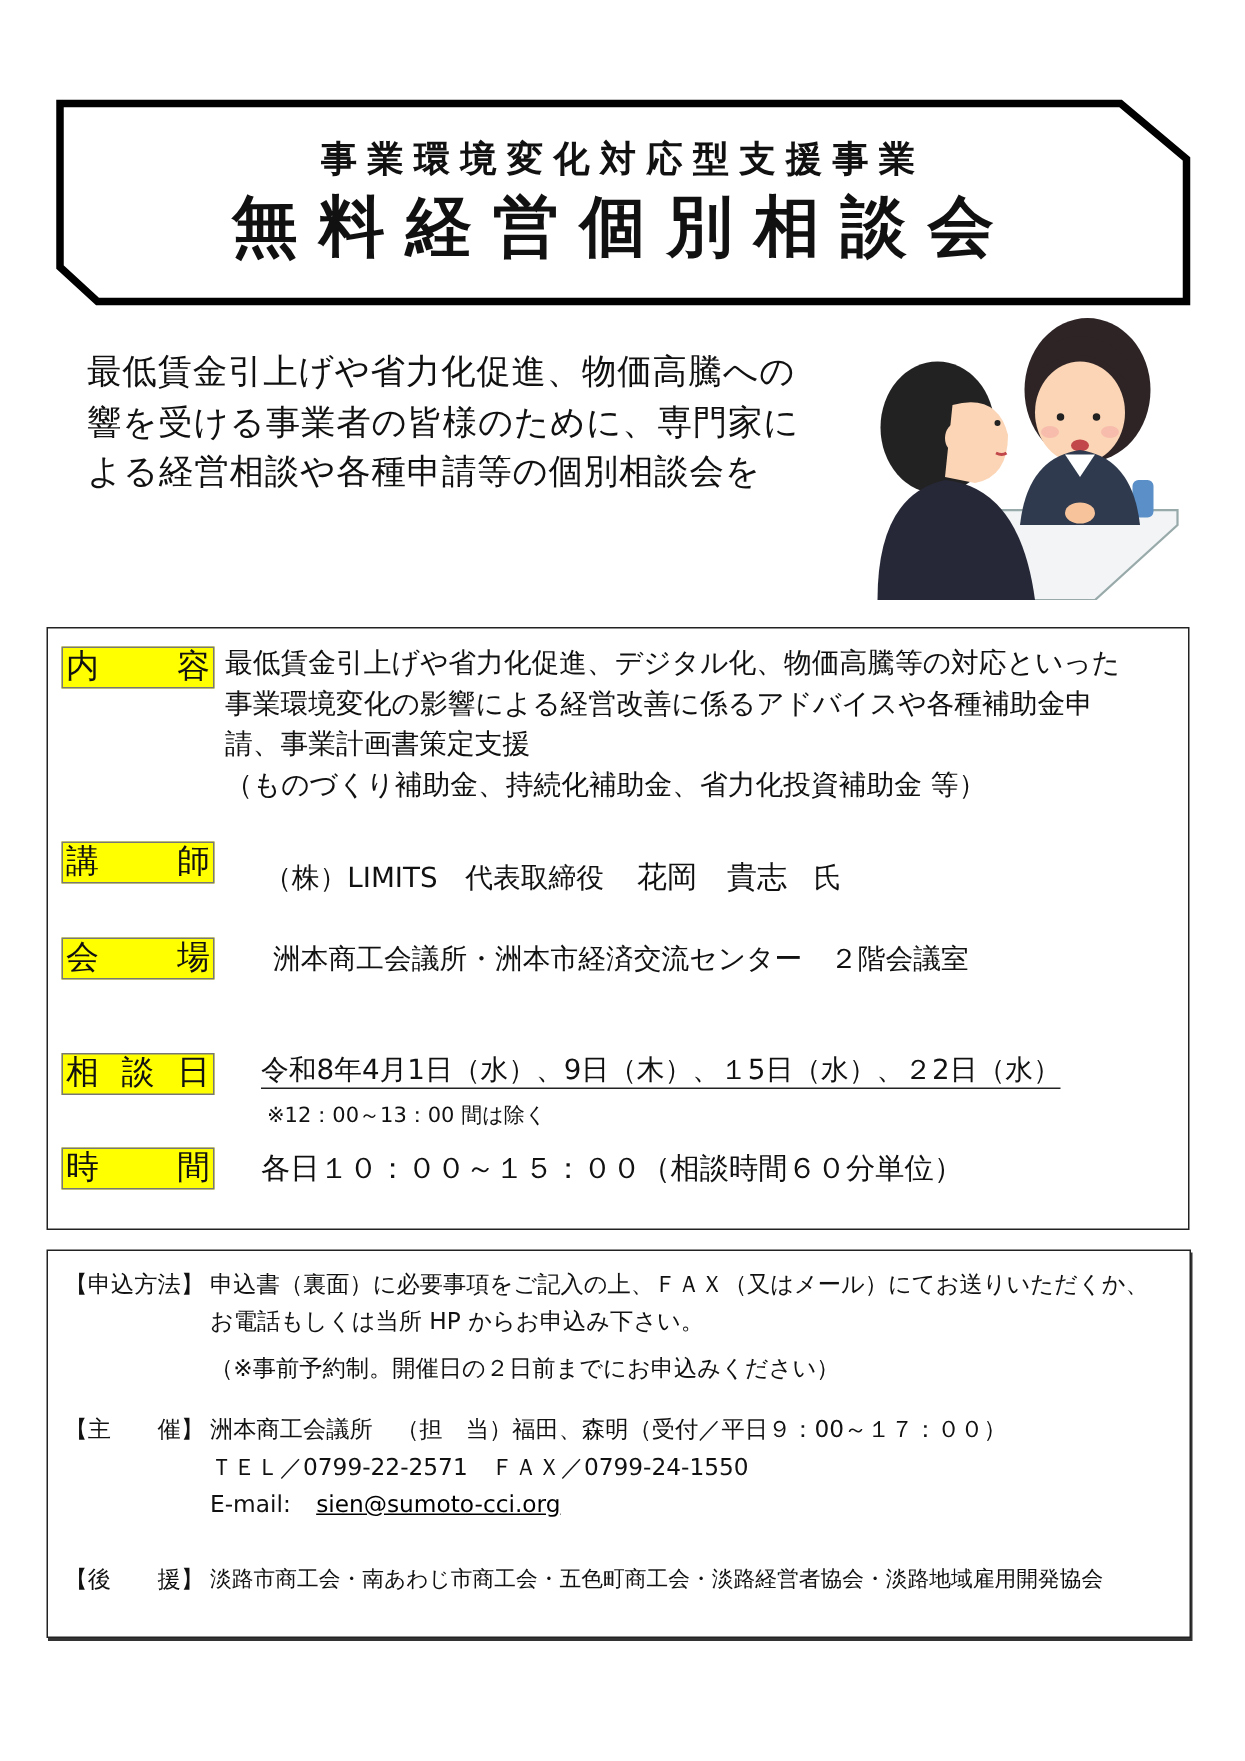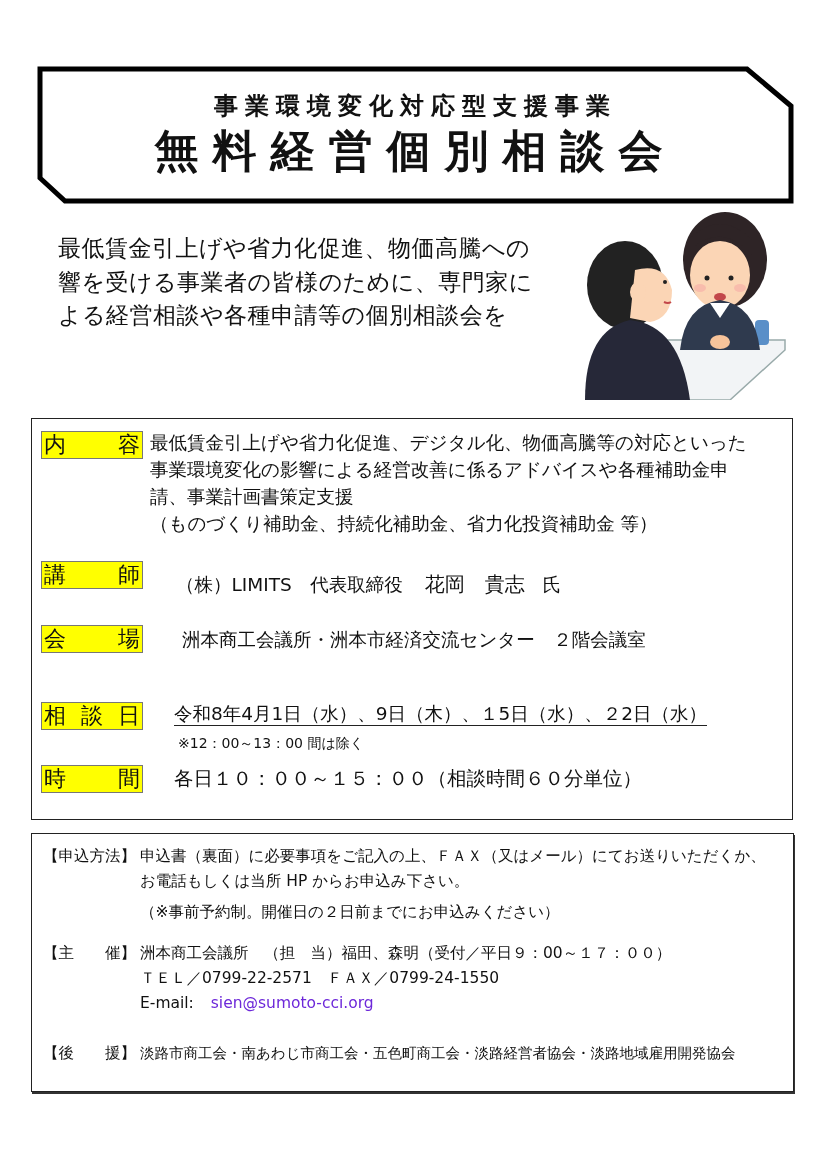--- a/index.html
+++ b/index.html
@@ -32,21 +32,21 @@
   .row-text { position:absolute; font-size:18.5px; line-height:27px; white-space:nowrap; }
   .big { font-size:20px; }
   .underline { border-bottom:1.5px solid #222; padding-bottom:1px; }
   .note { position:absolute; font-size:14px; }
 
   
   .info-box { position:absolute; left:31px; top:833px; width:763px; height:259px;
               border:1.5px solid #222; box-sizing:border-box;
               box-shadow: 1px 2px 0 #333; }
   .info-line { position:absolute; font-size:15.5px; line-height:22px; white-space:nowrap; }
-  .link { color:#6d28d9; }
+  .link { color:#000000; text-decoration:underline; }
 </style>
 </head>
 <body>
 
 <div class="banner">
   <svg width="757" height="138" viewBox="0 0 757 138">
     <polygon points="3,3 710,3 754,40 754,135 28,135 3,112" fill="#fff" stroke="#000" stroke-width="5"></polygon>
   </svg>
   <div class="banner-sub">事業環境変化対応型支援事業</div>
   <div class="banner-title">無料経営個別相談会</div>

